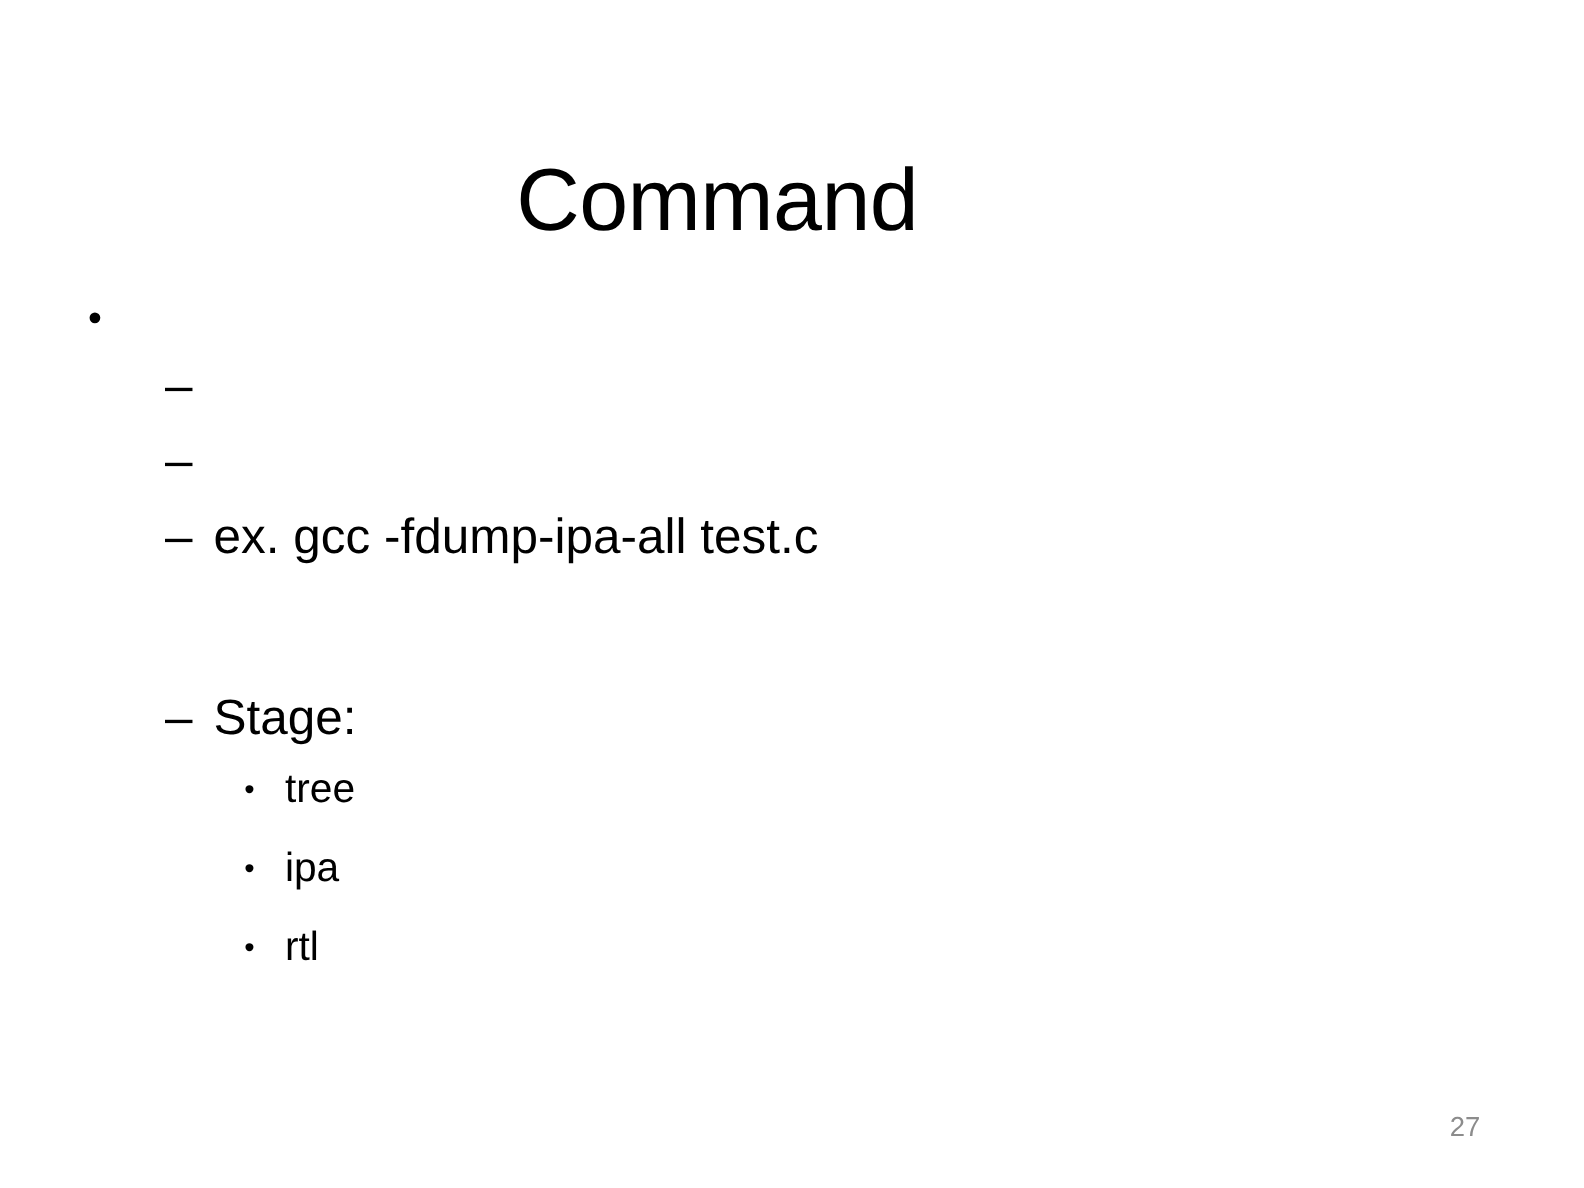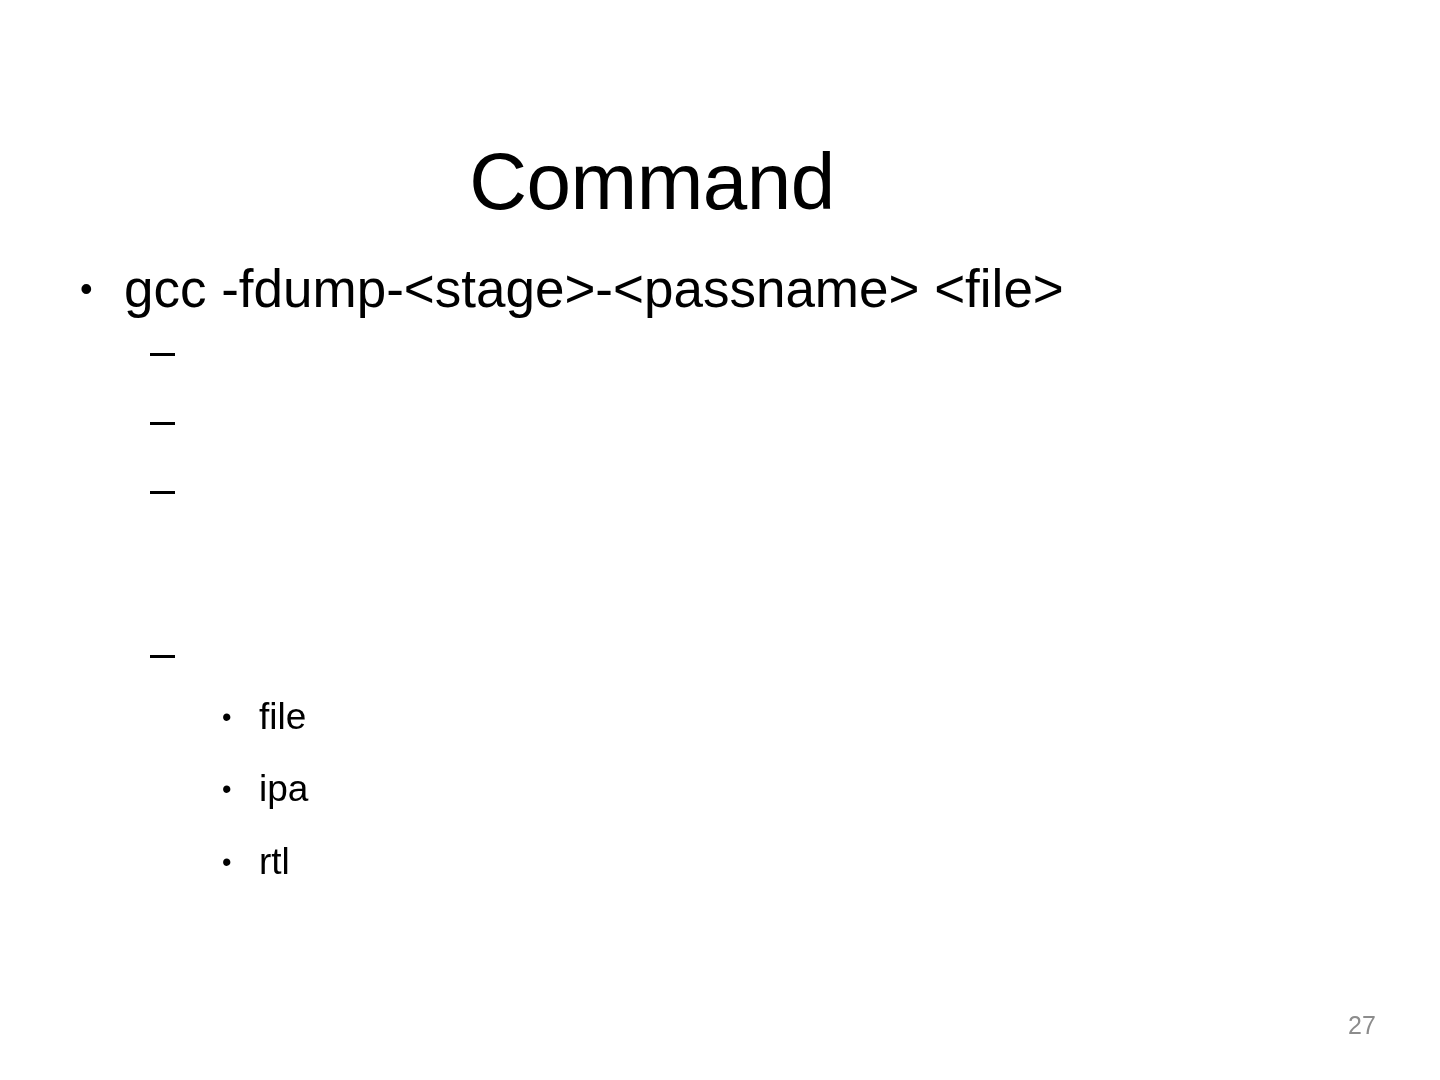--- a/index.html
+++ b/index.html
@@ -104,64 +104,65 @@
   }
   .lvl3 .bullet-marker {
     width: 37px;
     font-size: 27px;
     line-height: 1.6;
   }
 
   
   .page-number {
     position: absolute;
-    left: 1348px;
+    left: 1318px;
     top: 1011px;
     font-size: 25px;
     color: #8c8c8c;
     text-align: left;
   }
 </style>
 </head>
 <body>
 
 <div class="slide">
 
   <h1 class="slide-title">Command</h1>
 
   <div class="body-area">
 
     <div class="bullet-row lvl1">
       <span class="bullet-marker">•</span>
-      <span class="bullet-text">gcc -fdump-&lt;stage&gt;-&lt;passname&gt; &lt;file&gt;</span>
     </div>
 
     <div class="bullet-row lvl2">
       <span class="bullet-marker">–</span>
     </div>
 
     <div class="bullet-row lvl2">
       <span class="bullet-marker">–</span>
     </div>
 
     <div class="bullet-row lvl2">
       <span class="bullet-marker">–</span>
+      <span class="bullet-text">ex. gcc -fdump-ipa-all test.c</span>
     </div>
 
     <div class="bullet-row lvl2 lvl2-spacer">
       <span class="bullet-text"></span>
     </div>
 
     <div class="bullet-row lvl2">
       <span class="bullet-marker">–</span>
+      <span class="bullet-text">Stage:</span>
     </div>
 
     <div class="bullet-row lvl3">
       <span class="bullet-marker">•</span>
-      <span class="bullet-text">file</span>
+      <span class="bullet-text">tree</span>
     </div>
 
     <div class="bullet-row lvl3">
       <span class="bullet-marker">•</span>
       <span class="bullet-text">ipa</span>
     </div>
 
     <div class="bullet-row lvl3">
       <span class="bullet-marker">•</span>
       <span class="bullet-text">rtl</span>

